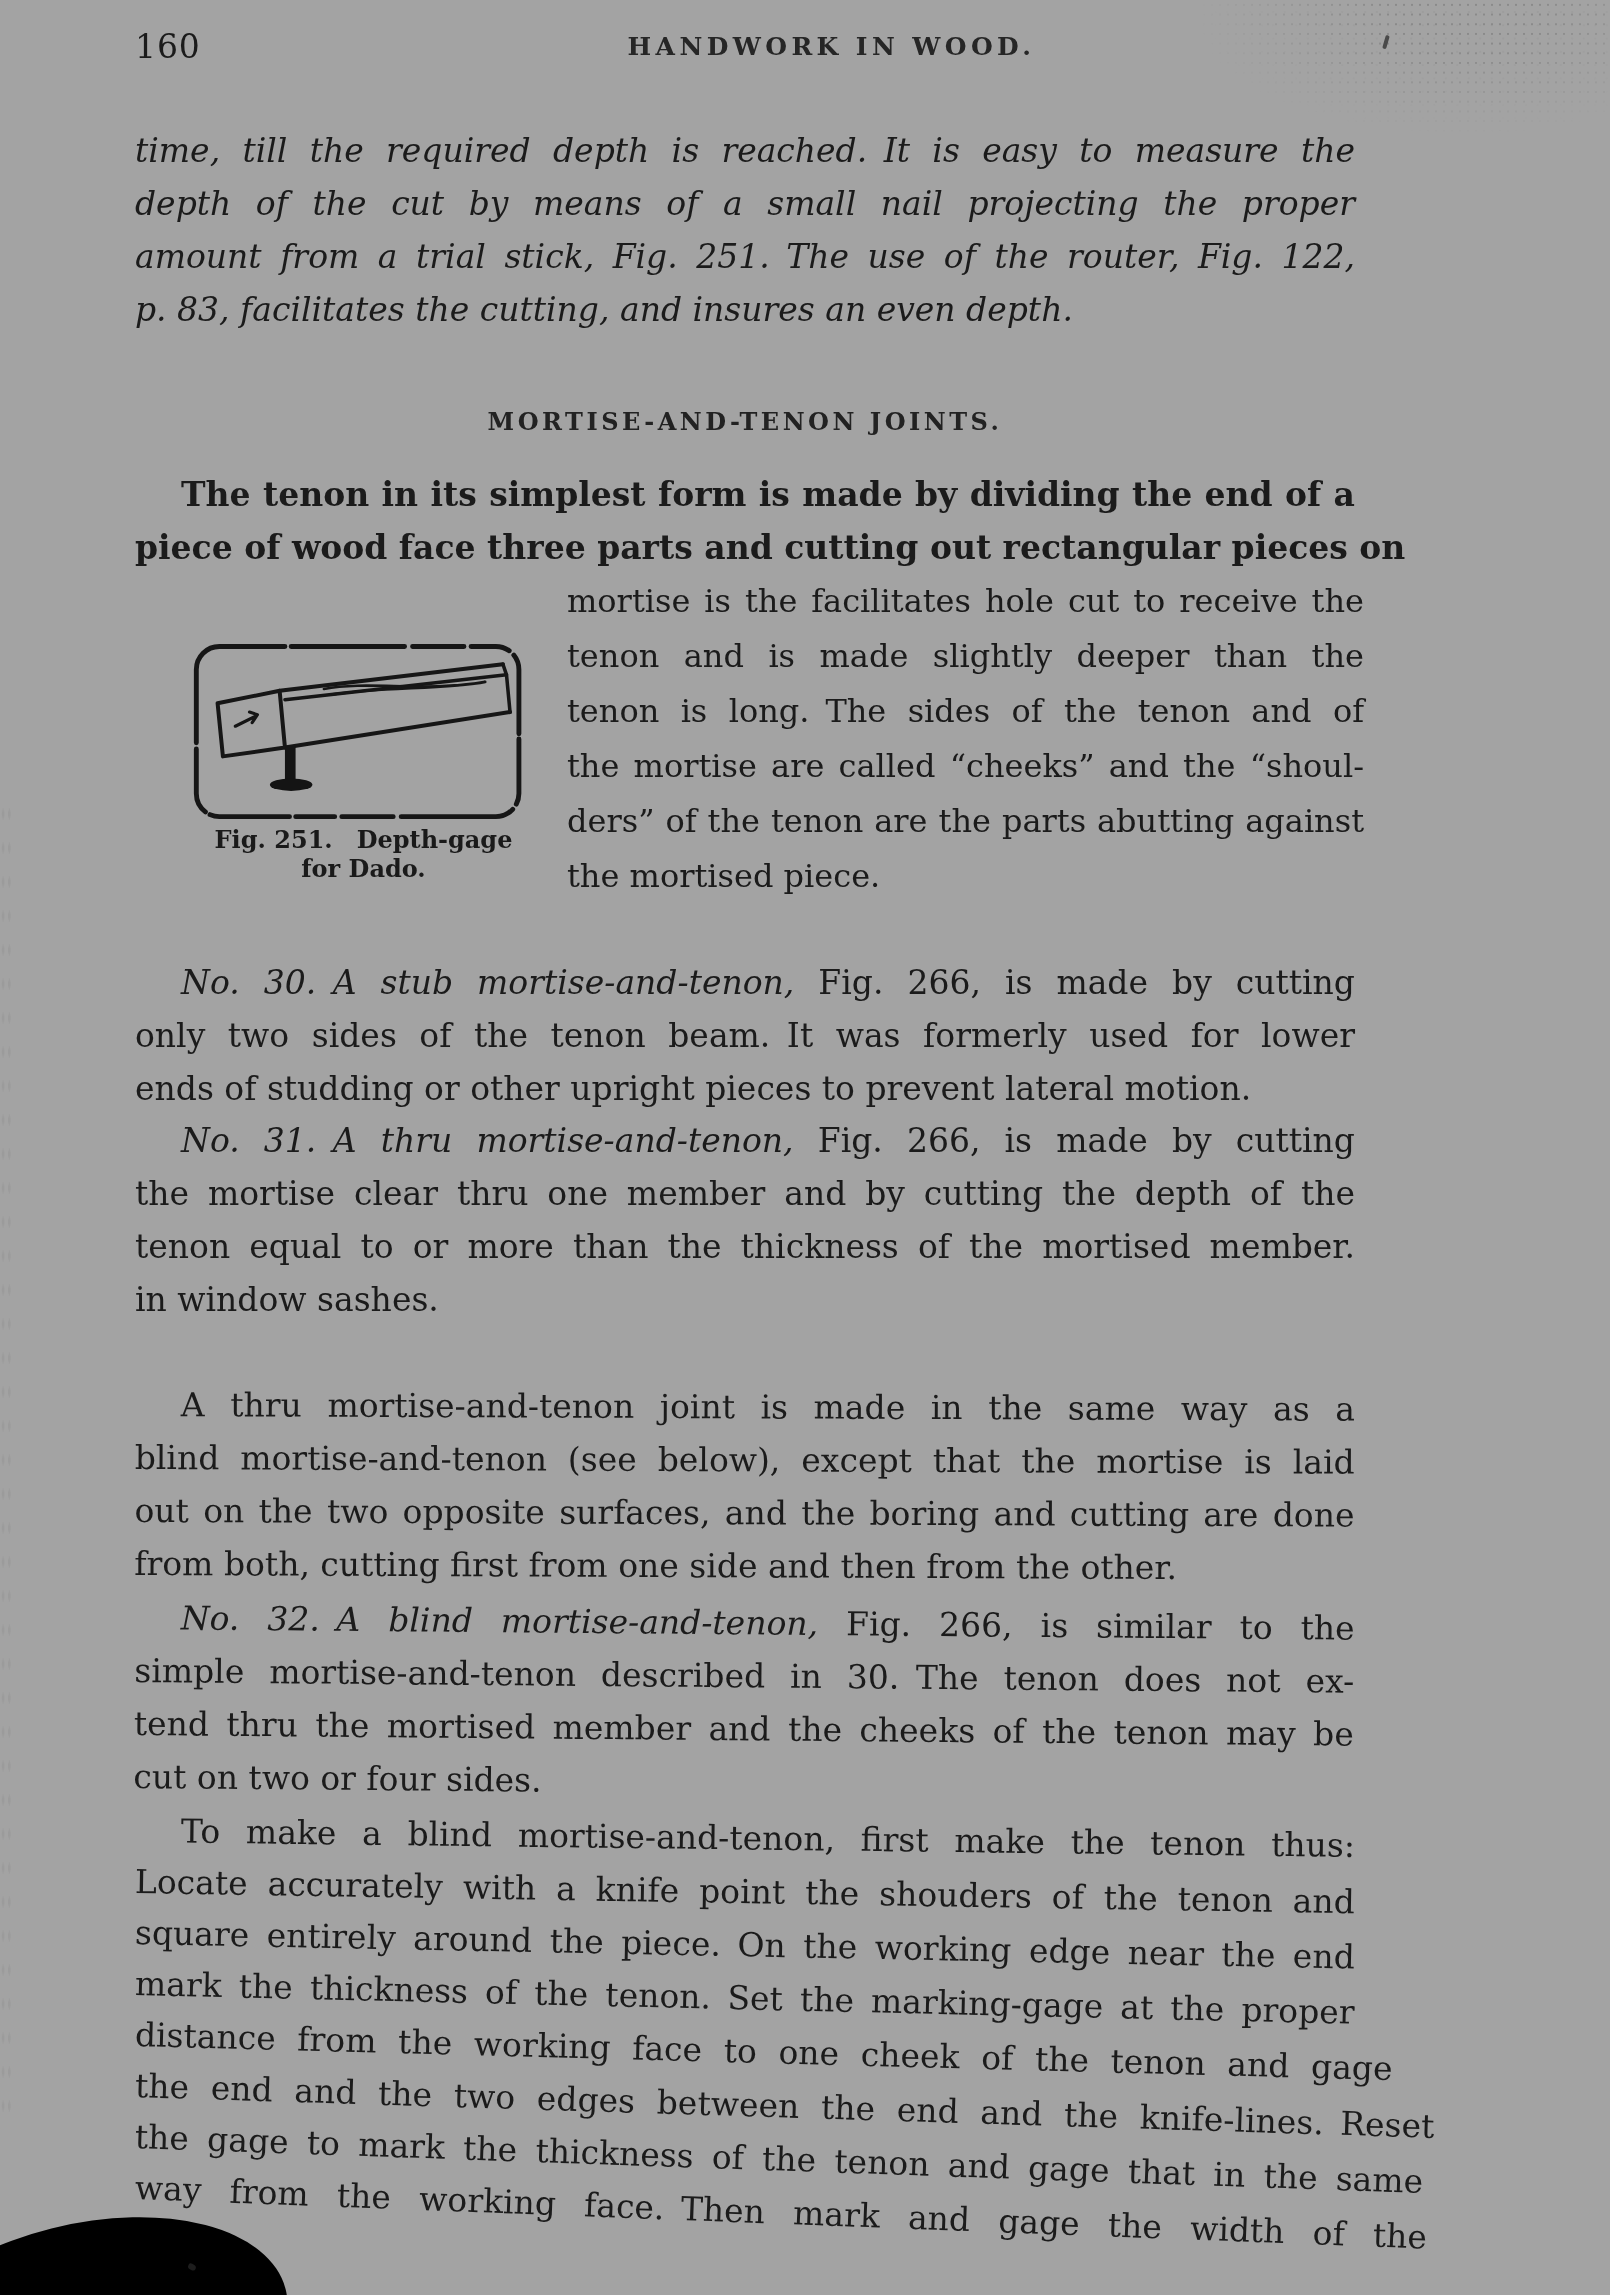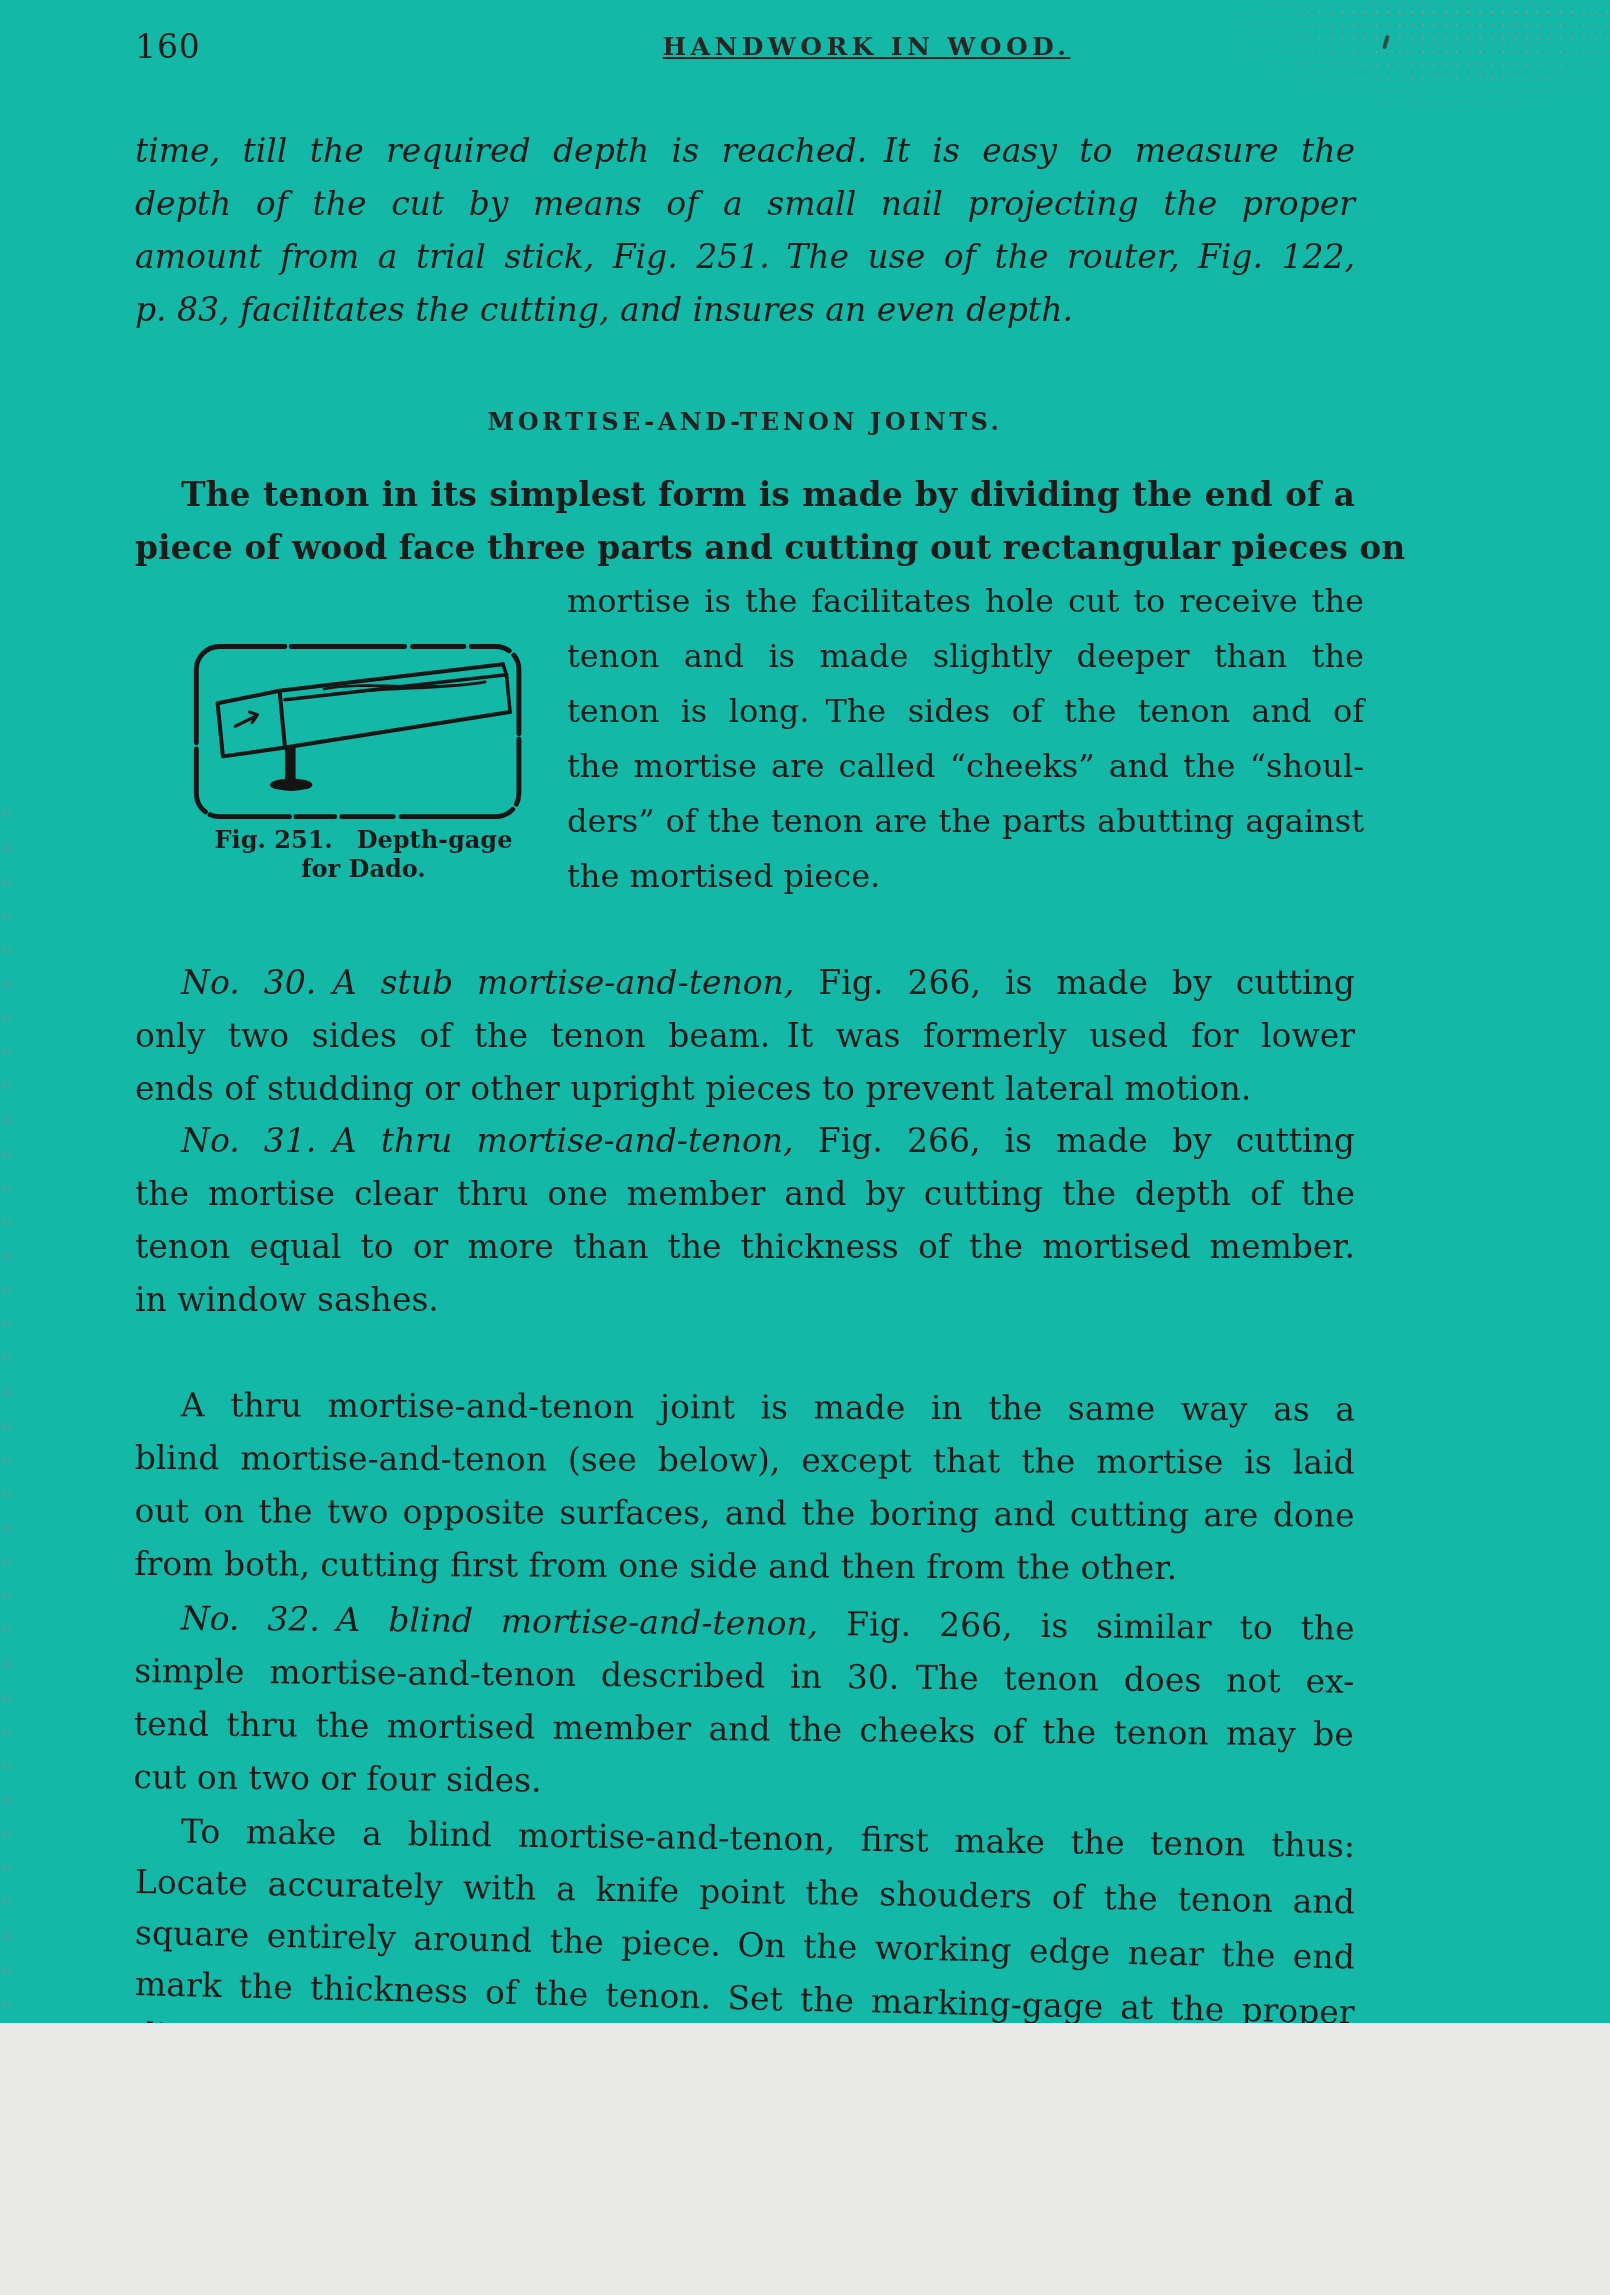--- a/index.html
+++ b/index.html
@@ -1,33 +1,32 @@
 <!DOCTYPE html>
 <html style="font-size:14px"><head>
 <meta charset="utf-8">
 <style>
   html,body{margin:0;padding:0;background:#e8e8e6;}
   .page{
     position:relative;
-    width:1611px;height:2023px;
-    background:#14b8a6;
+    width:1611px;height:2295px;
+    background:#a3a3a3;
     overflow:hidden;
     font-family:"DejaVu Serif", serif;
     color:#1b1b1b;
   }
   
   .page-number{
     position:absolute;left:135px;top:26.6px;
     font-size:33px;letter-spacing:0.9px;
   }
   .running-head{
-    position:absolute;left:636px;top:32px;width:461px;
+    position:absolute;left:601px;top:32px;width:461px;
     text-align:center;font-size:25px;font-weight:700;letter-spacing:4.4px;
     color:#262626;
-    text-decoration:underline;
   }
   
   .para{position:absolute;left:135px;width:1220px;font-size:33px;line-height:53px;}
   .para .line{
     height:inherit;
     text-align:justify;
     text-align-last:justify;
     white-space:nowrap;
   }
   .para{height:auto;}

